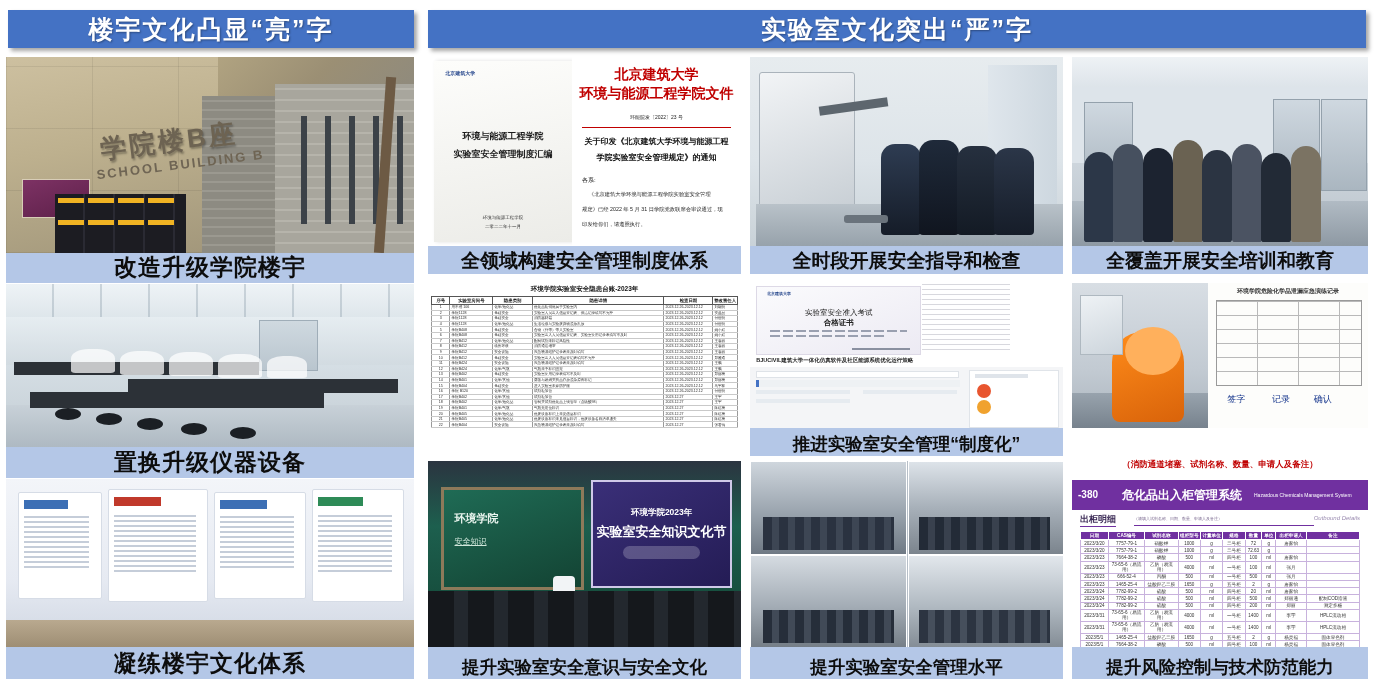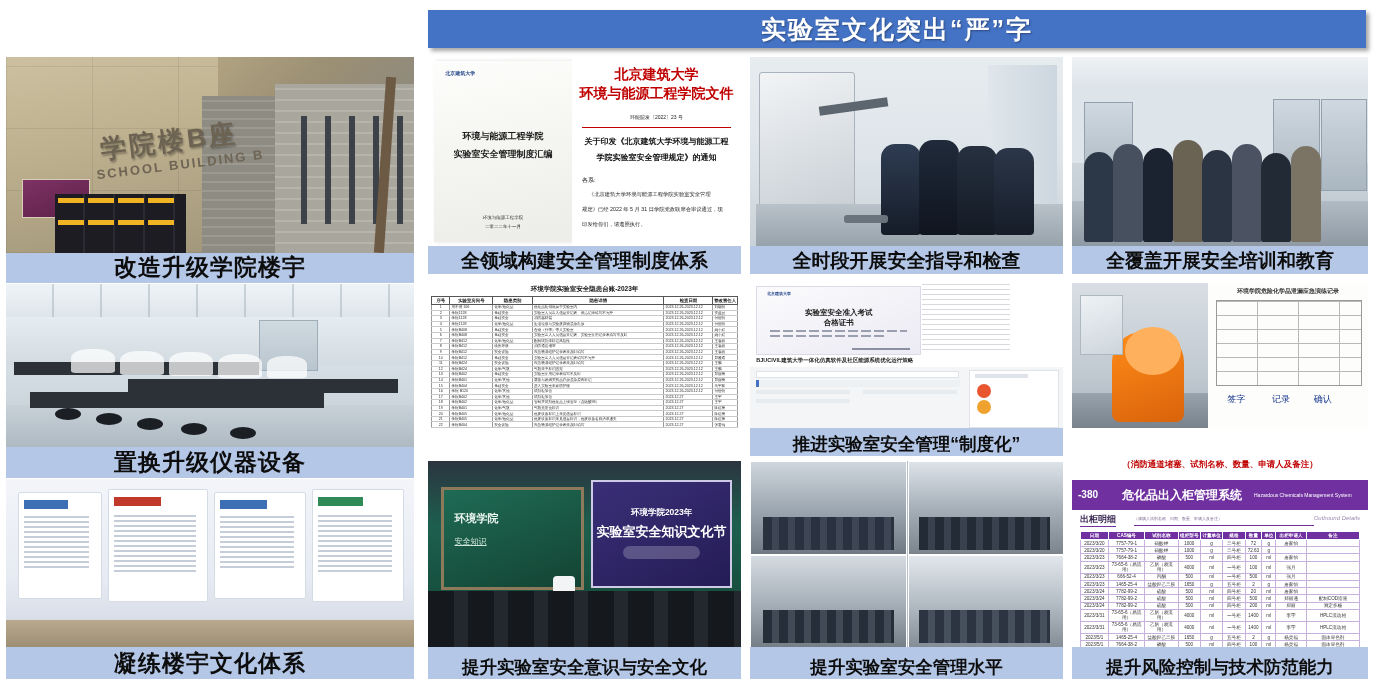--- a/index.html
+++ b/index.html
@@ -192,20 +192,23 @@
   
   .cap-lg{font-size:23px;letter-spacing:1px;}
   .cap-md{font-size:19px;letter-spacing:0px;}
   .cap-sm{font-size:17.5px;letter-spacing:0px;}
 </style>
 </head>
 <body>
 
 <div class="slide">
 
+  <div class="section-header" id="hdr-left">
+    <span>楼宇文化凸显“亮”字</span>
+  </div>
 
   <div class="section-header" id="hdr-right">
     <span>实验室文化突出“严”字</span>
   </div>
 
   <div class="photo ph-building" style="left:6px;top:57px;width:408px;height:196px;">
     <div class="wall2"></div>
     <div class="grid-lines"></div>
     <div class="stone"></div>
     <div class="stone2"></div>
@@ -535,21 +538,21 @@
             <td style="text-align: left;">2023.12.27</td>
             <td style="text-align: left;">马宇林</td>
           </tr>
         </tbody>
     </table>
   </div>
 
   <div class="photo ph-cert" style="left:750px;top:283px;width:313px;height:145px;">
     <div class="certbox">
       <div style="position:absolute;left:6%;top:6%;font-size:4px;color:#2b4b8f;font-weight:bold;">北京建筑大学</div>
-      <div style="position:absolute;left:0;top:32%;width:100%;text-align:center;font-size:7.5px;font-weight:bold;color:#222;">实验室安全准入考试</div>
+      <div style="position:absolute;left:0;top:32%;width:100%;text-align:center;font-size:7.5px;font-weight:normal;color:#222;">实验室安全准入考试</div>
       <div style="position:absolute;left:0;top:46%;width:100%;text-align:center;font-size:7.5px;font-weight:bold;color:#222;">合格证书</div>
       <div style="position:absolute;left:8%;top:64%;width:84%;height:2px;background:repeating-linear-gradient(90deg,#9aa0b0 0 10px,transparent 10px 13px);"></div>
       <div style="position:absolute;left:8%;top:72%;width:70%;height:2px;background:repeating-linear-gradient(90deg,#9aa0b0 0 10px,transparent 10px 13px);"></div>
       <div style="position:absolute;right:6%;bottom:6%;width:36%;height:2px;background:#8a90a0;"></div>
     </div>
     <div class="tbl"></div>
     <div class="syshead">
       <span style="position:absolute;left:2%;top:12%;font-size:5.5px;color:#222;font-weight:bold;">BJUCIVIL建筑大学一体化仿真软件及社区能源系统优化运行策略</span>
     </div>
     <div class="sys" style="top:58%;height:42%;">

